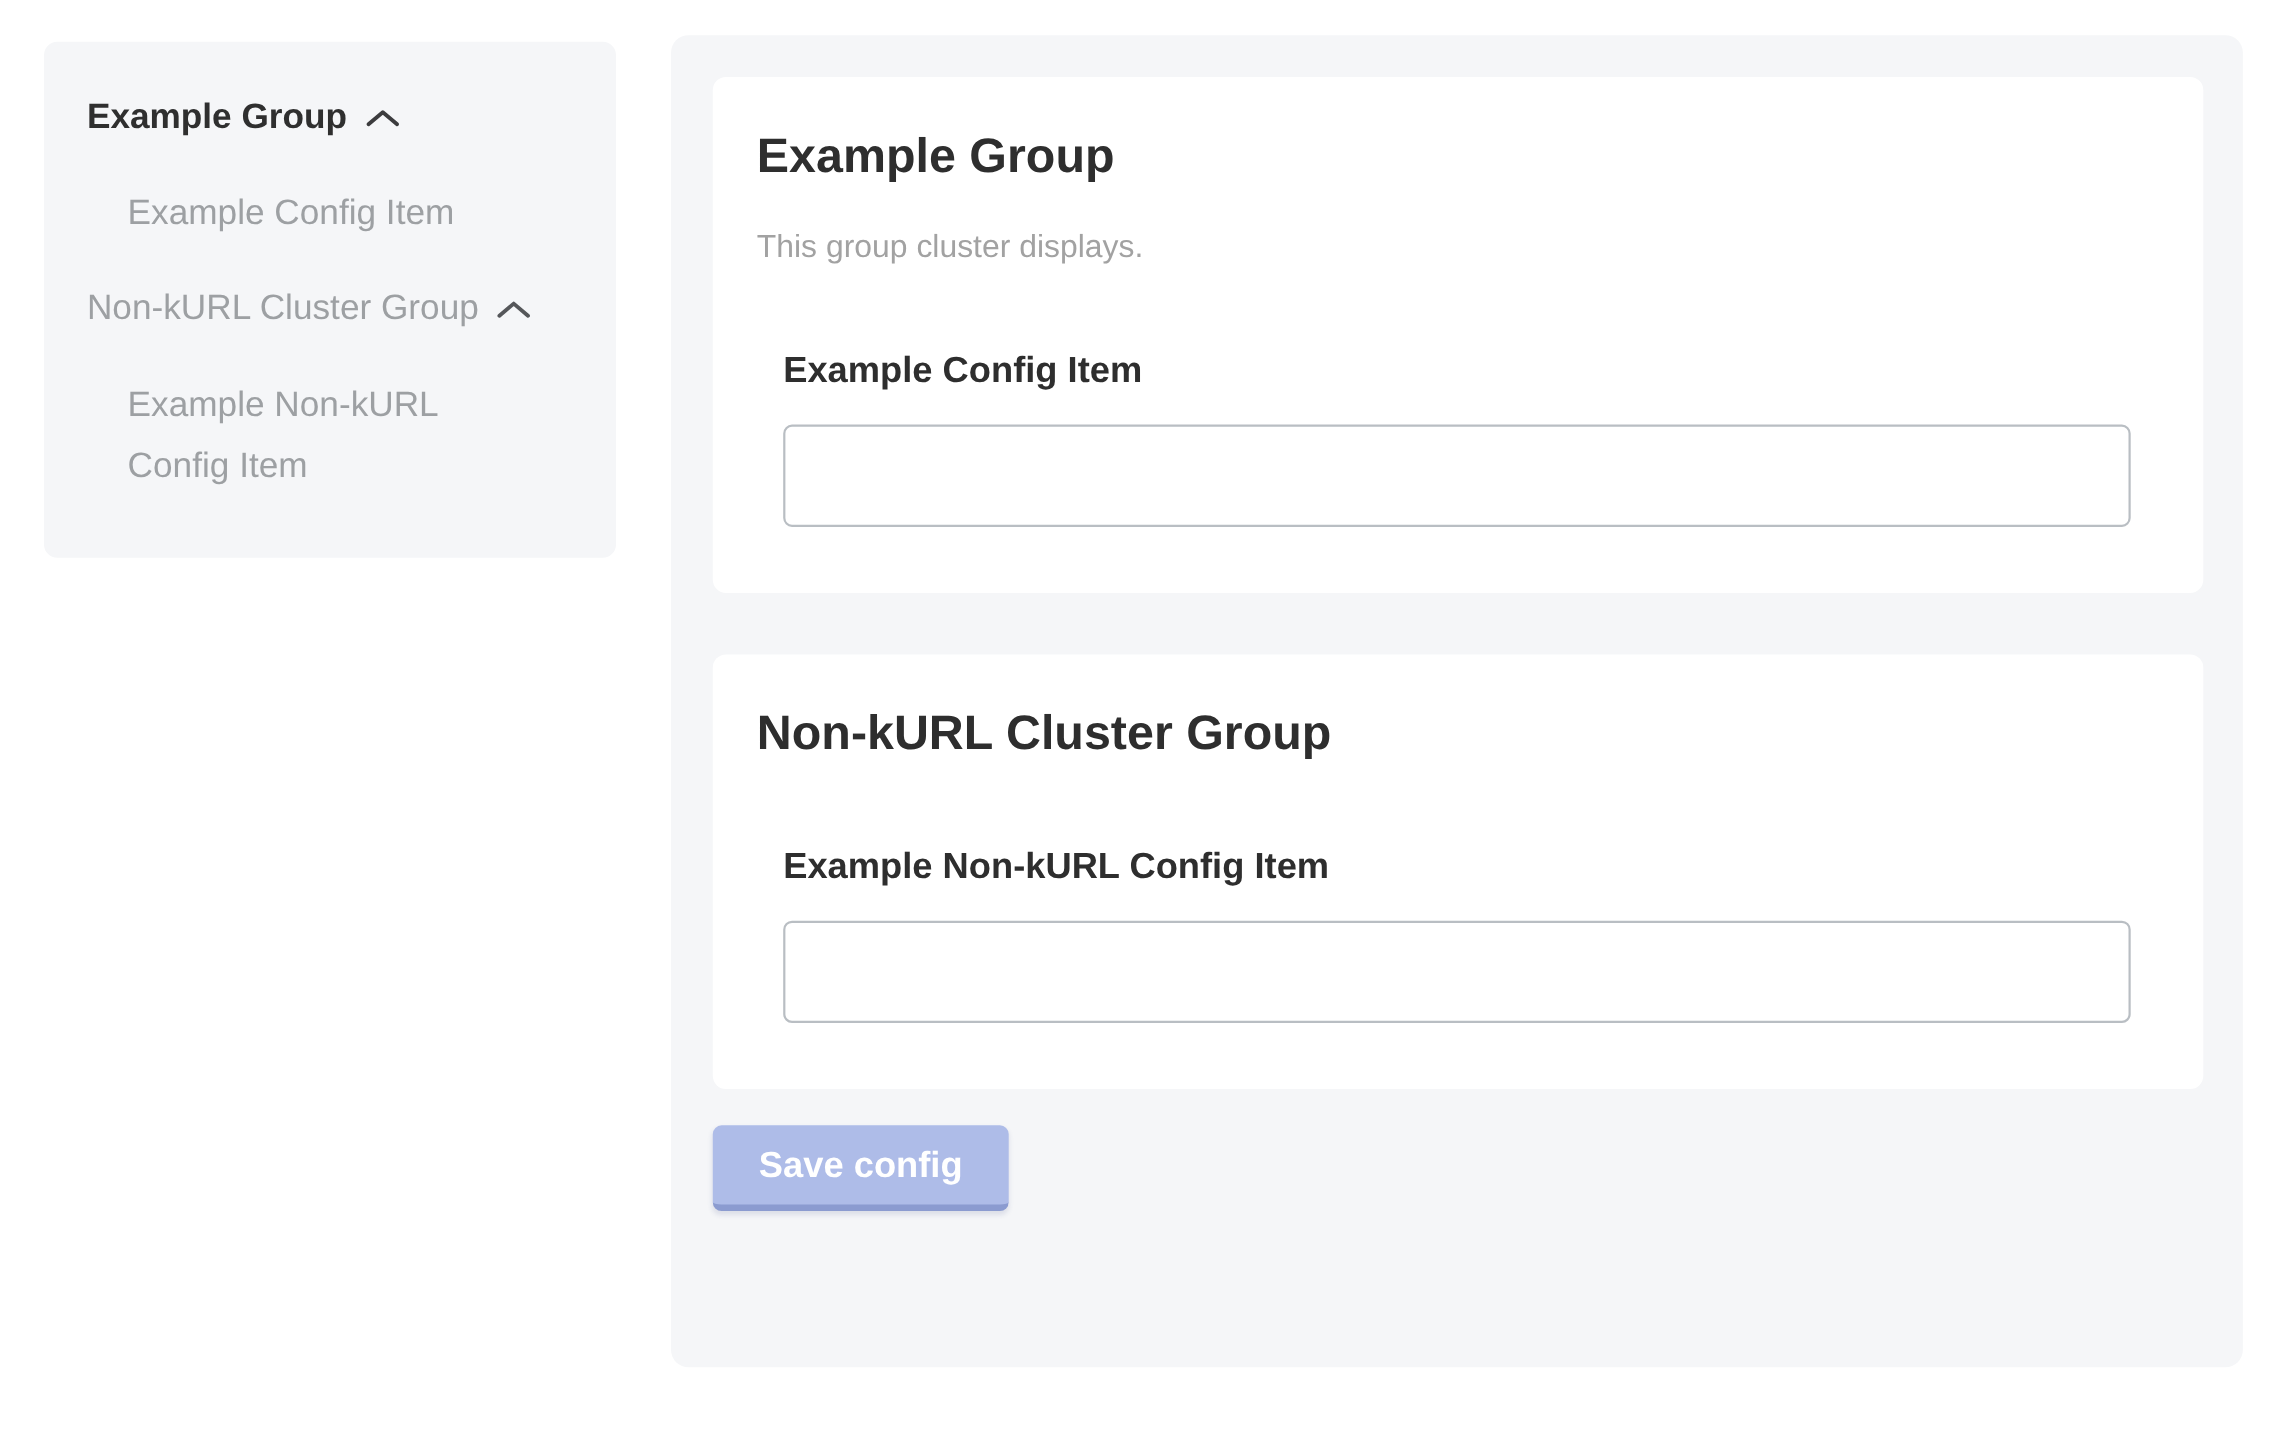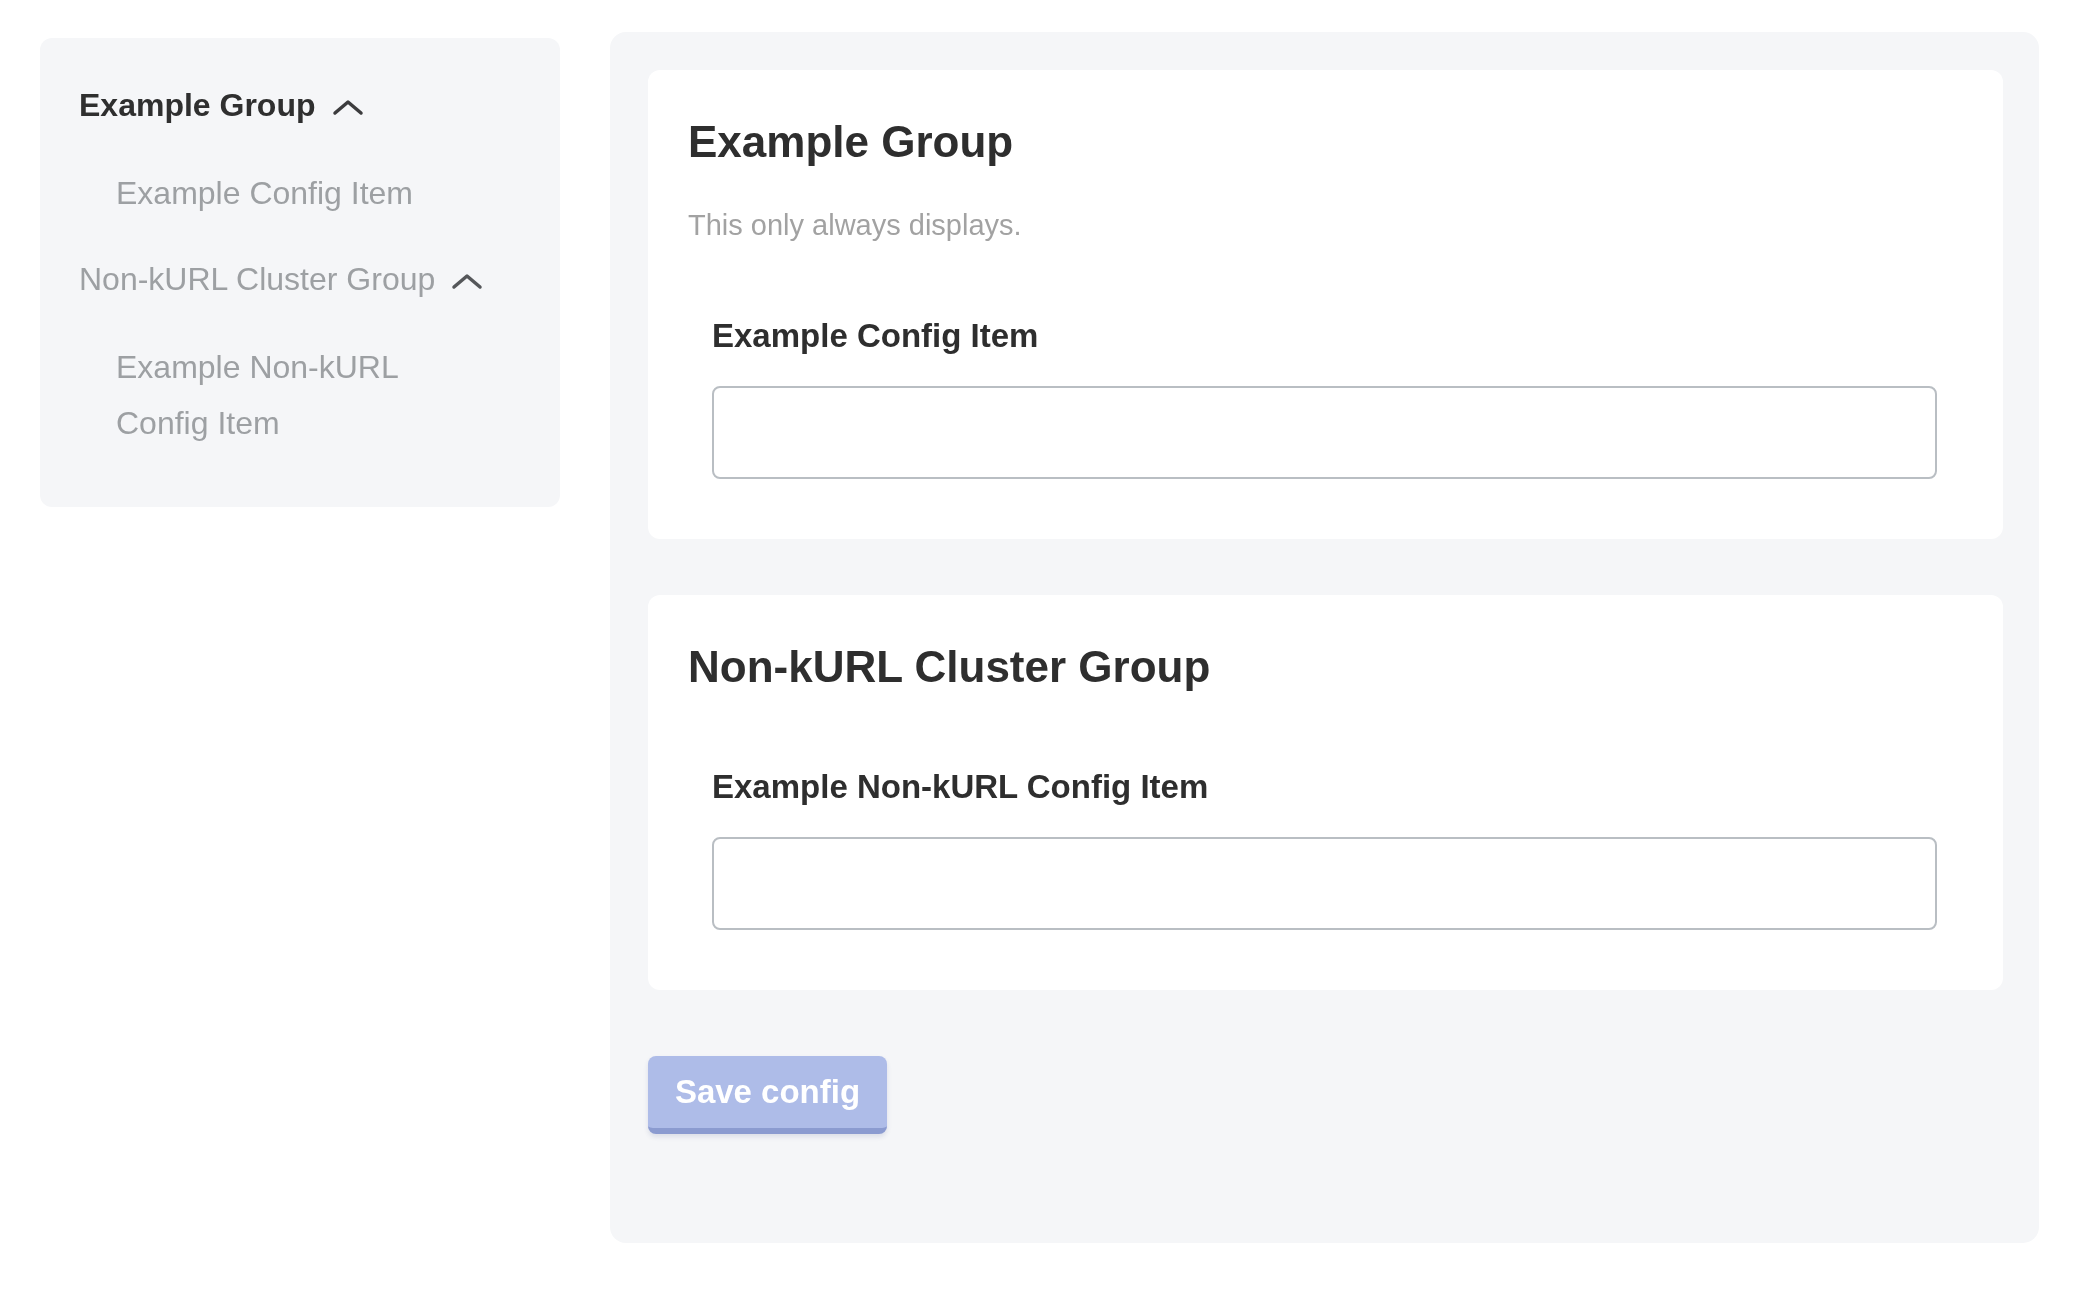--- a/index.html
+++ b/index.html
@@ -110,22 +110,22 @@
     border: 2px solid var(--input_border, #b9bec3);
     border-radius: 8px;
     font-size: 30px;
     padding: 0 20px;
     color: #333333;
     outline: none;
     font-family: "Liberation Sans", sans-serif;
   }
   .save-btn {
     display: block;
-    margin-top: 66px;
-    width: 239px;
+    margin-top: 33px;
+    width: 269px;
     height: 78px;
     background: var(--button_bg, #aebce8);
     border: none;
     border-bottom: 6px solid var(--button_edge, #8b9bd0);
     border-radius: 8px;
     box-shadow: 0 3px 5px rgba(40, 60, 120, 0.12);
     color: var(--button_text, #ffffff);
     font-size: 33px;
     font-weight: bold;
     font-family: "Liberation Sans", sans-serif;
@@ -158,21 +158,21 @@
     </span>
   </div>
 
   <div class="side-item wrapped">Example Non-kURL Config Item</div>
 </nav>
 
 <main class="main-panel">
 
   <section class="group-card">
     <h2 class="card-title">Example Group</h2>
-    <p class="card-desc">This only always displays.</p>
+    <p class="card-desc">This group cluster displays.</p>
     <div class="config-item">
       <div class="item-label">Example Config Item</div>
       <input class="cfg-input" type="text" value="" style="">
     </div>
   </section>
 
   <section class="group-card">
     <h2 class="card-title">Non-kURL Cluster Group</h2>
     <div class="config-item">
       <div class="item-label">Example Non-kURL Config Item</div>

